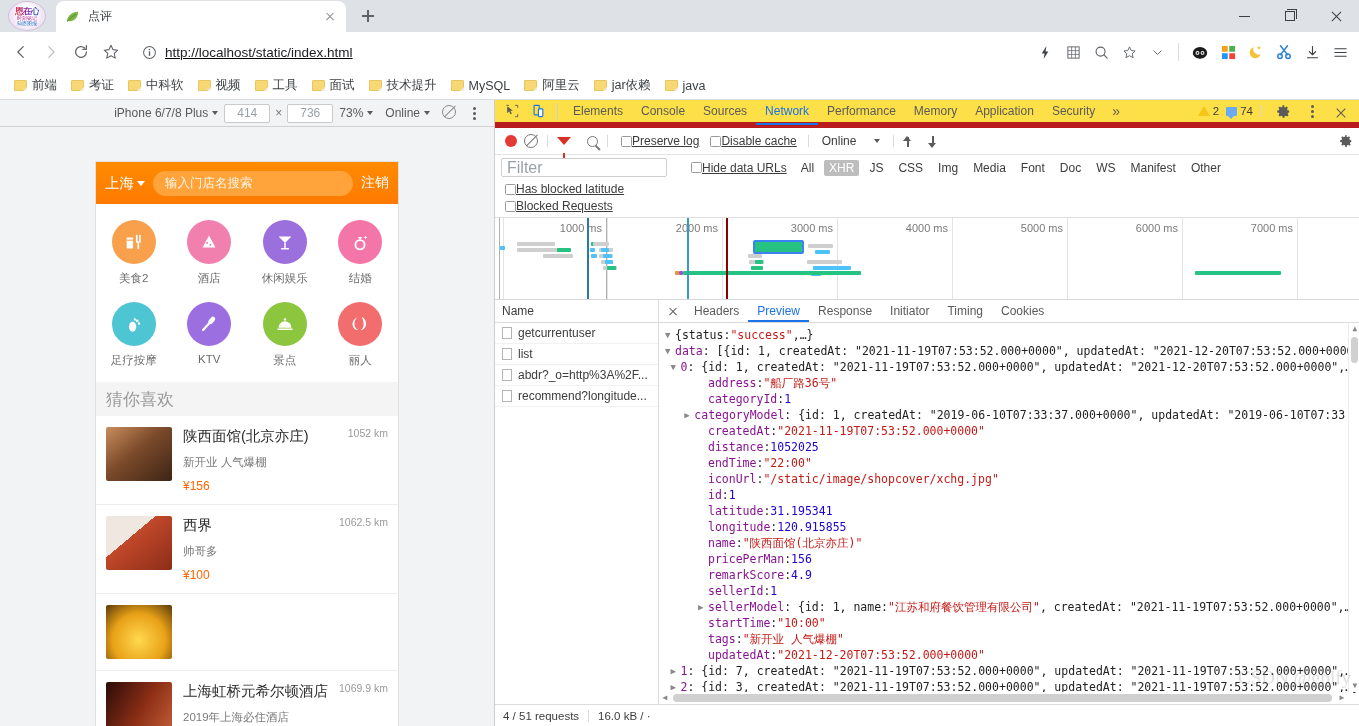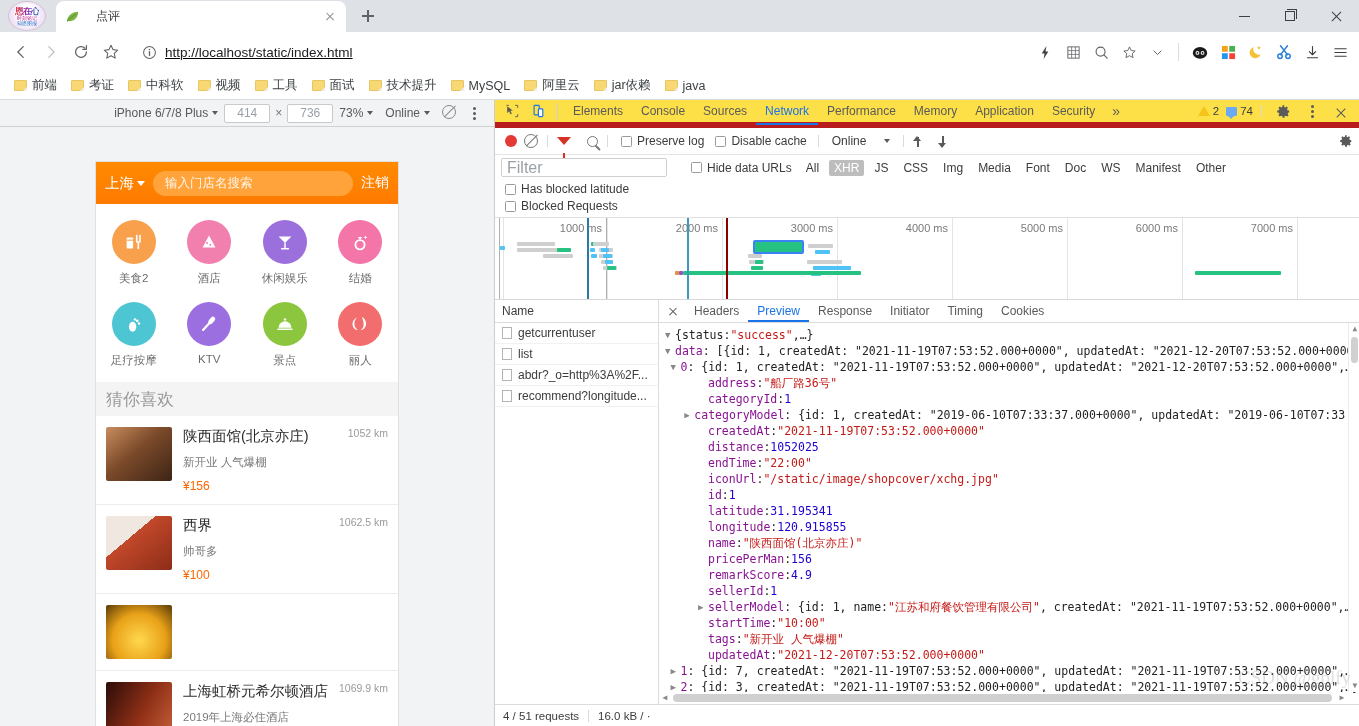--- a/index.html
+++ b/index.html
@@ -31,21 +31,21 @@
     overflow:hidden;
   }
   .brandlogo .l1 { font-size: 9px; font-weight: bold; color:#7b1fa2; line-height: 9px; letter-spacing:-1px;
      background: linear-gradient(90deg,#e53935,#8e24aa,#1565c0); -webkit-background-clip:text; background-clip:text; color:transparent;}
   .brandlogo .l2 { font-size: 5px; color:#b71c8e; line-height: 5px; }
   .brandlogo .l3 { font-size: 5px; color:#1565c0; line-height: 5px; }
 
   .tab {
     height: 31px; width: 290px; background: #ffffff; border-radius: 8px 8px 0 0;
     display: flex; align-items: center; padding: 0 8px; margin-left: 6px;
-    position: relative; flex: none; gap: 8px;
+    position: relative; flex: none;
   }
   .tab .favicon { width: 16px; height: 16px; margin-right: 8px; flex:none; display:flex; align-items:center; justify-content:center;}
   .tab .title { font-size: 12px; color: #3c4043; flex: 1; white-space: nowrap; overflow: hidden; }
   .tab .closex { width: 16px; height: 16px; position: relative; opacity: .75; }
   .tab .closex::before, .tab .closex::after {
     content:""; position:absolute; left: 3px; top: 7.5px; width: 10px; height: 1.3px; background: #5f6368;
   }
   .tab .closex::before { transform: rotate(45deg); }
   .tab .closex::after { transform: rotate(-45deg); }
   .newtab { width: 28px; height: 28px; margin-left: 8px; margin-bottom: 2px; position: relative; flex:none; }
@@ -153,21 +153,21 @@
 
   .net-toolbar { height:27px; display:flex; align-items:center; gap:3px; padding: 0 6px; border-bottom:1px solid #e4e4e4; font-size:12px; color:#3c3c3c; flex:none;}
   .recdot { width:12px;height:12px;border-radius:50%;background:#e53935; margin: 0 4px;}
   .clearic { width:14px;height:14px;border-radius:50%;border:1.4px solid #777;position:relative;}
   .clearic::after{content:"";position:absolute;left:-1.5px;top:5.3px;width:16px;height:1.4px;background:#777;transform:rotate(-45deg);}
   .funnel { width:0;height:0;border-left:7px solid transparent;border-right:7px solid transparent;border-top:8px solid #d93025; position:relative;}
   .funnel::after{content:"";position:absolute;left:-1px;top:8px;width:2px;height:5px;background:#d93025;}
   .magn { width:11px;height:11px;border:1.5px solid #777;border-radius:50%;position:relative;}
   .magn::after{content:"";position:absolute;right:-4px;bottom:-3px;width:6px;height:1.5px;background:#777;transform:rotate(45deg);}
   .cbx { width:11px;height:11px;border:1px solid #9a9a9a;border-radius:1.5px; display:inline-block; background:#fff; flex:none;}
-  .labelcb { display:flex; align-items:center; gap:5px; padding: 0 4px; white-space:nowrap;}
+  .labelcb { display:flex; align-items:center; padding: 0 4px; white-space:nowrap;text-decoration:underline;}
   .selbox { display:flex;align-items:center;gap:18px; padding: 0 6px; }
   .arrow-up, .arrow-dn { width:13px;height:13px;position:relative;}
   .arrow-up::before{content:"";position:absolute;left:5.3px;top:2px;width:2px;height:10px;background:#5a5a5a;}
   .arrow-up::after{content:"";position:absolute;left:2px;top:1px;border-left:4.5px solid transparent;border-right:4.5px solid transparent;border-bottom:5px solid #5a5a5a;}
   .arrow-dn::before{content:"";position:absolute;left:5.3px;top:1px;width:2px;height:10px;background:#5a5a5a;}
   .arrow-dn::after{content:"";position:absolute;left:2px;bottom:0px;border-left:4.5px solid transparent;border-right:4.5px solid transparent;border-top:5px solid #5a5a5a;}
   .gear { width:14px;height:14px; color:#5a5a5a;}
 
   .filterbar { display:flex; align-items:center; padding: 3px 6px 0; gap:5px; font-size:12px; color:#3c3c3c; flex:none; flex-wrap: wrap;}
   .filter-input { width:166px; height:19px; border:1px solid #cfcfcf; border-radius:2px; padding: 0 5px; font-size:16px; color:#9aa0a6; line-height:17px; background:#fff;}

